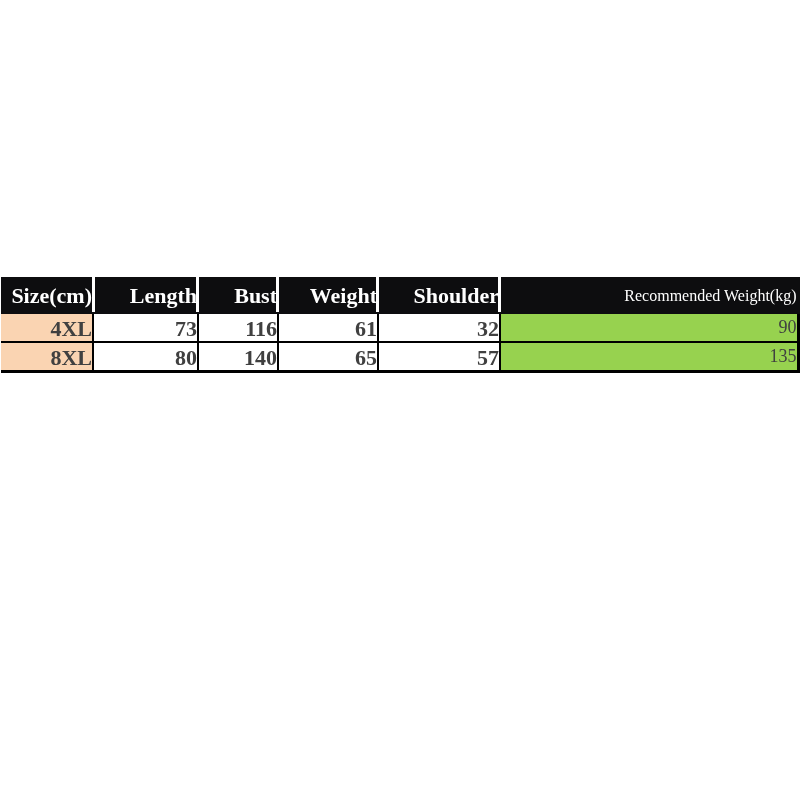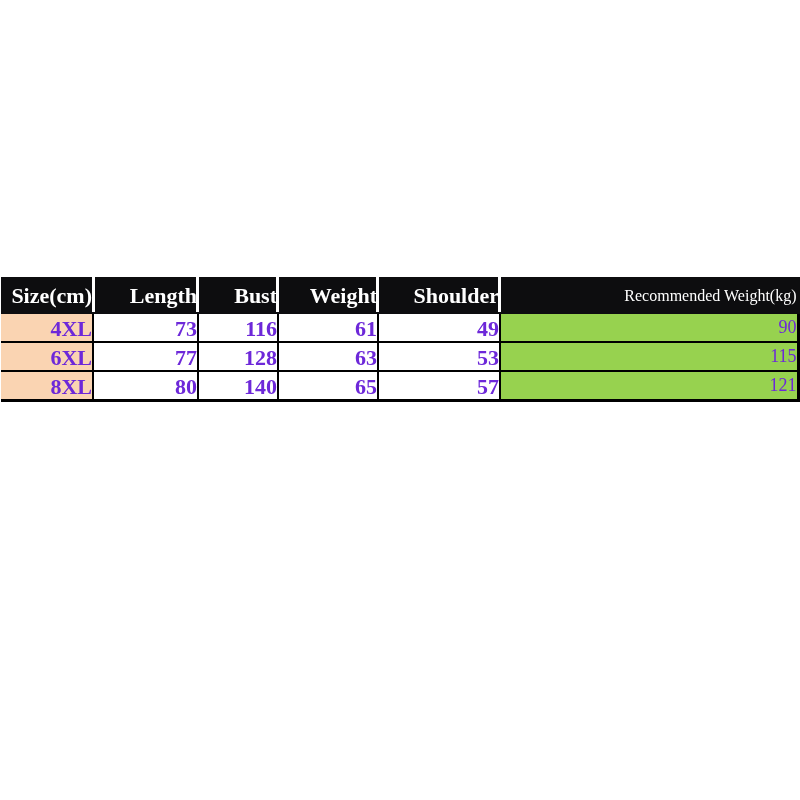--- a/index.html
+++ b/index.html
@@ -66,21 +66,21 @@
   #size-chart thead th .hdr-text { position: relative; top: 0px; display: inline-block; }
 
   
   #size-chart tbody tr { height: 27px; }
   #size-chart tbody td {
     height: 27px;
     line-height: 25px;
     font-size: 22px;
     font-weight: bold;
     background: #ffffff;
-    color: #6d28d9;
+    color: #404040;
   }
   #size-chart tbody tr:last-child td { border-bottom-width: 3px; }
   #size-chart tbody td .cell-text {
     position: relative;
     top: 1px;
     display: inline-block;
   }
   #size-chart tbody td.c-size {
     background: #fad4b2;
     border-left-color: #fad4b2;         
@@ -114,38 +114,30 @@
       <th class="hdr-shoulder"><span class="hdr-text">Shoulder</span></th>
       <th class="hdr-weight"><span class="hdr-text">Recommended Weight(kg)</span></th>
     </tr>
   </thead>
   <tbody>
     <tr>
       <td class="c-size"><span class="cell-text">4XL</span></td>
       <td class="c-length"><span class="cell-text">73</span></td>
       <td class="c-bust"><span class="cell-text">116</span></td>
       <td class="c-sleeve"><span class="cell-text">61</span></td>
-      <td class="c-shoulder"><span class="cell-text">49</span></td>
+      <td class="c-shoulder"><span class="cell-text">32</span></td>
       <td class="c-weight"><span class="cell-text">90</span></td>
-    </tr>
-    <tr>
-      <td class="c-size"><span class="cell-text">6XL</span></td>
-      <td class="c-length"><span class="cell-text">77</span></td>
-      <td class="c-bust"><span class="cell-text">128</span></td>
-      <td class="c-sleeve"><span class="cell-text">63</span></td>
-      <td class="c-shoulder"><span class="cell-text">53</span></td>
-      <td class="c-weight"><span class="cell-text">115</span></td>
     </tr>
     <tr>
       <td class="c-size"><span class="cell-text">8XL</span></td>
       <td class="c-length"><span class="cell-text">80</span></td>
       <td class="c-bust"><span class="cell-text">140</span></td>
       <td class="c-sleeve"><span class="cell-text">65</span></td>
       <td class="c-shoulder"><span class="cell-text">57</span></td>
-      <td class="c-weight"><span class="cell-text">121</span></td>
+      <td class="c-weight"><span class="cell-text">135</span></td>
     </tr>
   </tbody>
 </table>
 
 <div id="header-rules">
   <i style="left:92px"></i>
   <i style="left:196px"></i>
   <i style="left:276px"></i>
   <i style="left:376px"></i>
   <i style="left:498px"></i>

